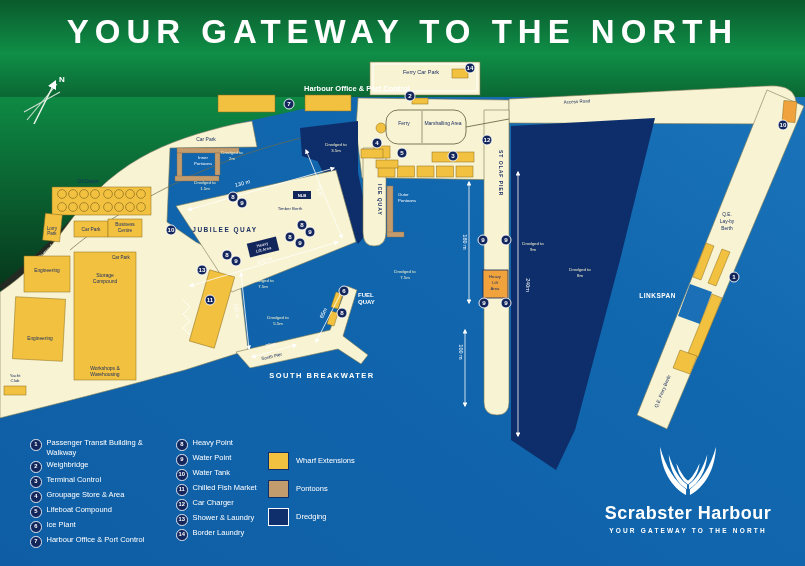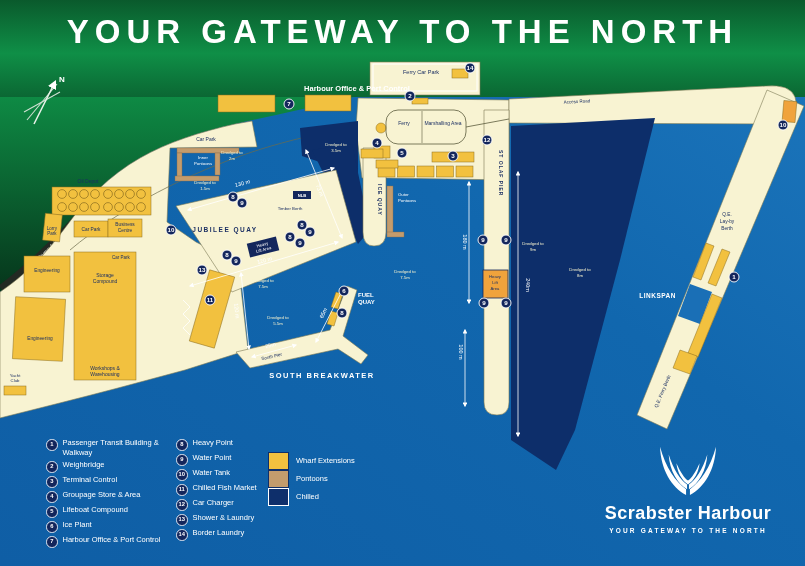--- a/index.html
+++ b/index.html
@@ -1,25 +1,25 @@
 <!DOCTYPE html>
 <html><head>
 <meta charset="utf-8">
 <style>
   body{margin:0;background:#222}
   .stage{position:relative;width:805px;height:566px;overflow:hidden;font-family:"Liberation Sans",sans-serif;background:#0f5ea5}
   .stage > svg{position:absolute;left:0;top:0}
   .title{position:absolute;top:13px;left:0;width:100%;text-align:center;color:#fff;font-size:33px;font-weight:bold;letter-spacing:6px}
-  .legend{position:absolute;left:46px;top:438px;display:flex;gap:0;color:#fff}
+  .legend{position:absolute;left:30px;top:438px;display:flex;gap:16px;color:#fff}
   .lcol{display:flex;flex-direction:column;gap:2.5px}
   .lcol1{width:130px}.lcol2{width:118px}
   .lrow{display:flex;gap:5px;align-items:flex-start;font-size:7.5px;line-height:1.3}
   .lnum{flex:none;width:9.5px;height:9.5px;border-radius:50%;background:#13265c;border:1px solid #dfe7f2;color:#fff;font-size:5.8px;font-weight:bold;display:flex;align-items:center;justify-content:center;margin-top:1px}
   .llabel{max-width:108px}
-  .swatches{position:absolute;left:268px;top:452px;display:flex;flex-direction:column;gap:0;color:#fff}
+  .swatches{position:absolute;left:268px;top:452px;display:flex;flex-direction:column;gap:10px;color:#fff}
   .srow{display:flex;gap:7px;align-items:center;font-size:7.5px;line-height:1.15}
   .sw{width:19px;height:16px;flex:none}
   .slabel{width:64px}
   .logo{position:absolute;left:588px;top:441px;width:200px;text-align:center;color:#fff}
   .brand{font-size:18px;font-weight:bold;letter-spacing:.5px;margin-top:2px}
   .tagline{font-size:6.5px;font-weight:bold;letter-spacing:2.2px;margin-top:3px}
   .tn{fill:#1b2f63}.tw{fill:#fff}.tp{fill:#f7f3cf}.b{font-weight:bold}
   text{font-family:"Liberation Sans",sans-serif}
 </style>
 </head>
@@ -395,21 +395,21 @@
       <div class="srow">
         <div class="sw" style="background: rgb(242, 193, 63); border: 1px solid rgb(14, 47, 107);"></div>
         <span class="slabel">Wharf Extensions</span>
       </div>
       <div class="srow">
         <div class="sw" style="background: rgb(195, 156, 109); border: 1px solid rgb(14, 47, 107);"></div>
         <span class="slabel">Pontoons</span>
       </div>
       <div class="srow">
         <div class="sw" style="background: rgb(14, 47, 107); border: 1px solid rgb(255, 255, 255);"></div>
-        <span class="slabel">Chilled</span>
+        <span class="slabel">Dredging</span>
       </div>
     </div>
 
 <div class="logo">
   <svg width="70" height="56" viewBox="0 0 70 58">
     <g fill="#fff">
       <path d="M33,56 C18,48 7,30 6,6 C12,28 22,42 33,50 Z"></path>
       <path d="M34,50 C24,44 16,31 15,14 C20,30 27,40 34,45 Z"></path>
       <path d="M35,45 C29,41 24,33 23,23 C27,32 31,38 35,41 Z"></path>
       <g transform="translate(70,0) scale(-1,1)">

